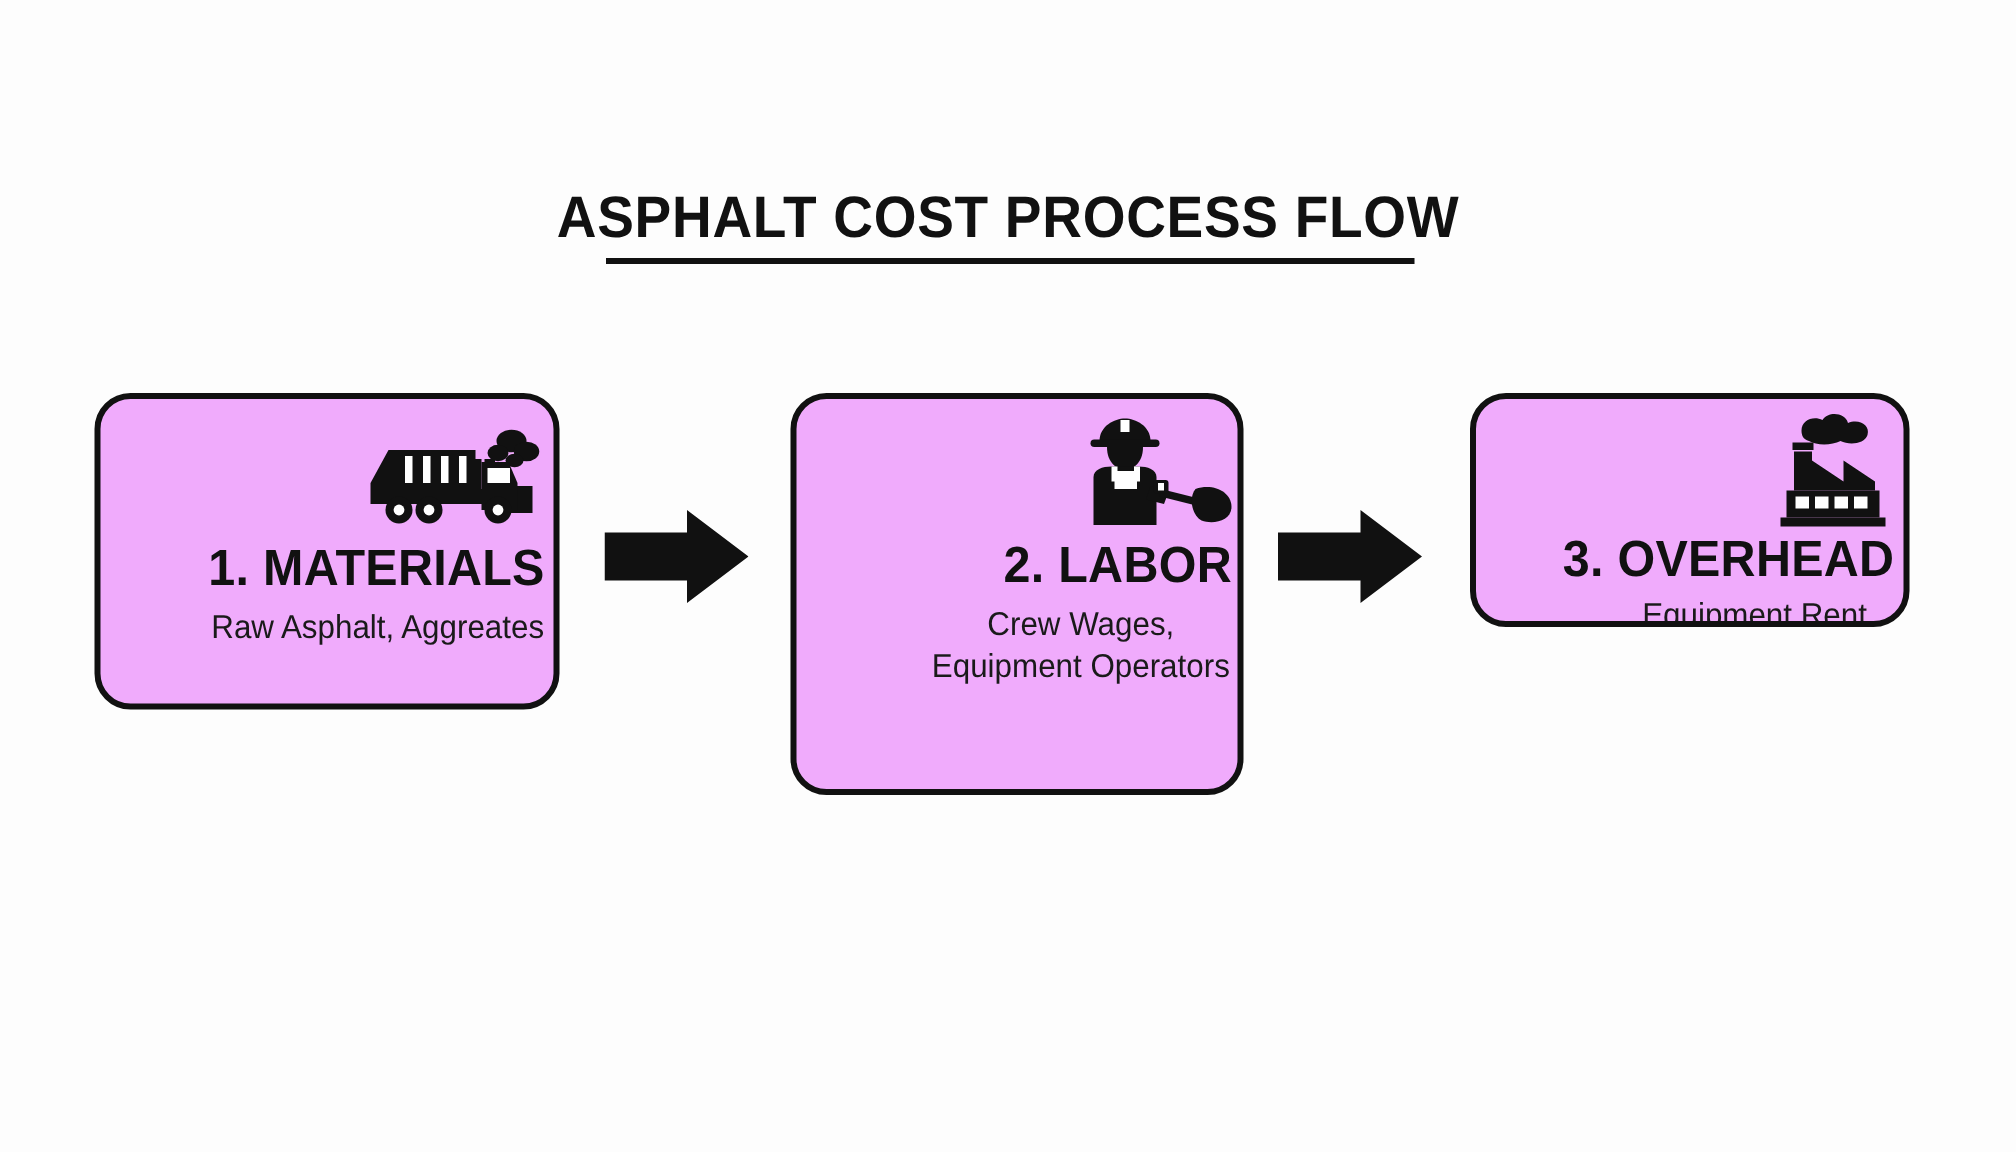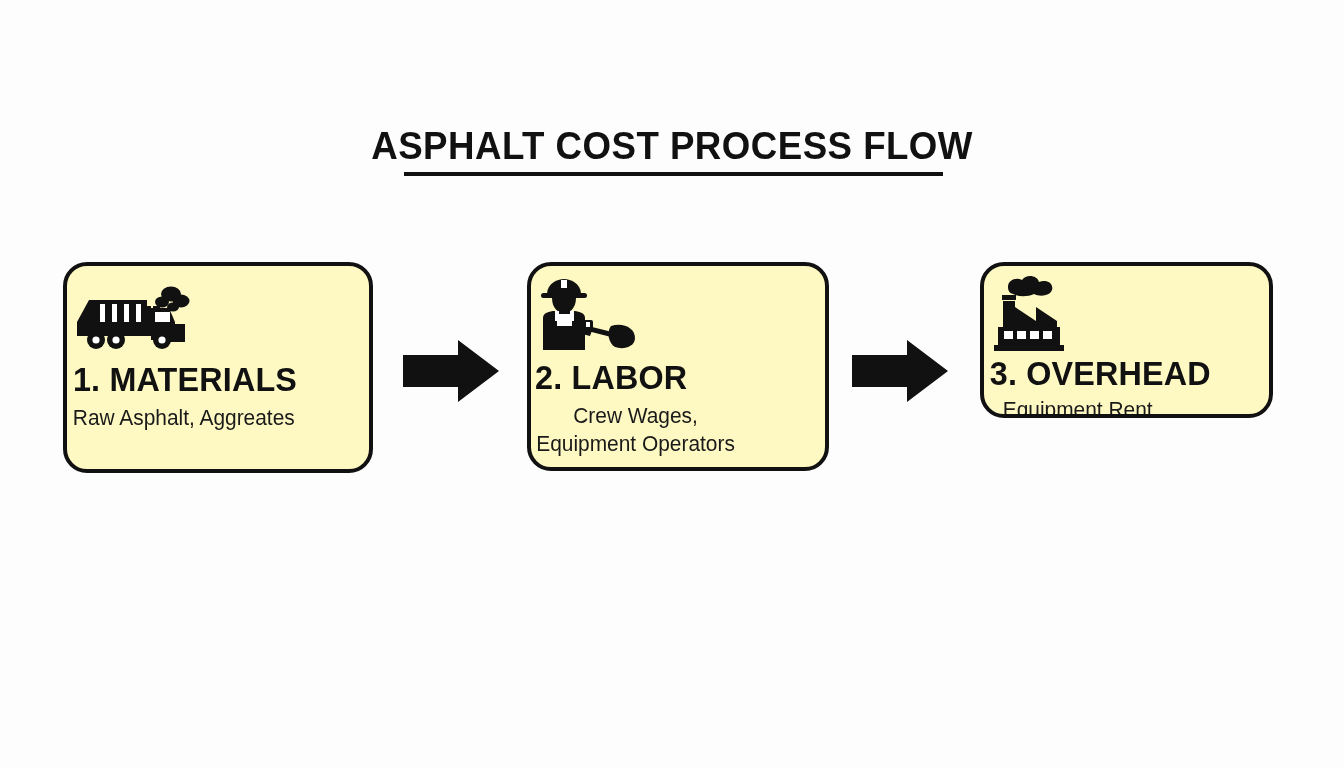--- a/index.html
+++ b/index.html
@@ -49,26 +49,26 @@
     top: 172px;
     width: 539px;
     height: 4px;
     background: #111111;
   }
 
   
   .step-box {
     position: absolute;
     box-sizing: border-box;
-    background: #fef9c3;
+    background: #f0abfc;
     border: 4px solid #111111;
     border-radius: 24px;
     display: flex;
     flex-direction: column;
-    align-items: flex-start;
+    align-items: flex-end;
     overflow: hidden;
   }
   .step-icon {
     height: 78px;
     display: flex;
     align-items: center;
     justify-content: center;
     flex: none;
   }
   .step-icon svg { display: block; }
@@ -96,21 +96,21 @@
   
   #box-materials {
     left: 63px;  top: 262px;  width: 310px;  height: 211px;
     padding-top: 12px;
   }
   #box-materials .step-title { margin-top: 4px; }
   #box-materials .step-sub   { margin-top: 6px; }
 
   
   #box-labor {
-    left: 527px; top: 262px;  width: 302px;  height: 209px;
+    left: 527px; top: 262px;  width: 302px;  height: 268px;
     padding-top: 10px;
   }
   #box-labor .step-title { margin-top: 4px; }
   #box-labor .step-sub   { margin-top: 6px; }
 
   
   #box-overhead {
     left: 980px; top: 262px;  width: 293px;  height: 156px;
     padding-top: 8px;
   }

